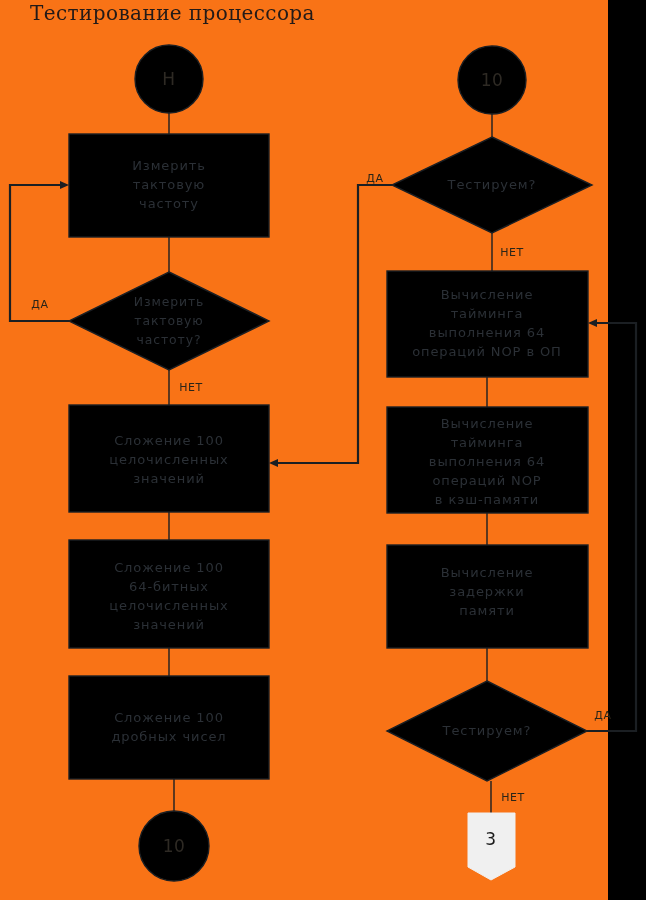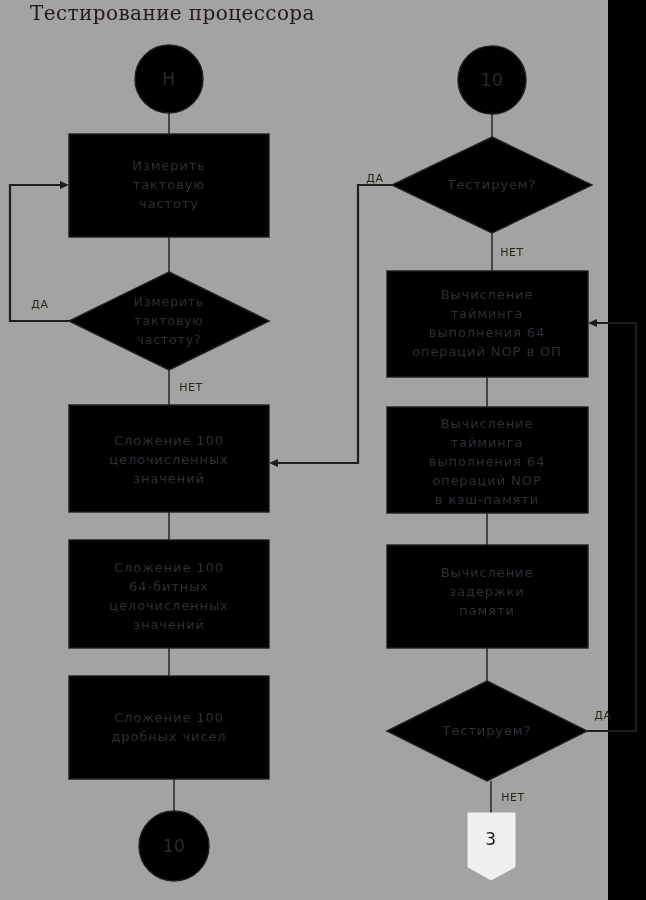--- a/index.html
+++ b/index.html
@@ -1,18 +1,18 @@
 <!DOCTYPE html>
 <html><head>
 <meta charset="utf-8">
 <style>
   html,body{margin:0;padding:0;background:#000;}
   body{width:646px;height:900px;overflow:hidden;
        font-family:"DejaVu Sans","Liberation Sans",sans-serif;}
-  #stage{position:relative;width:608px;height:900px;background:#a3a3a3;}
+  #stage{position:relative;width:608px;height:900px;background:#f97316;}
   svg#flow{position:absolute;left:0;top:0;width:646px;height:900px;display:block;}
 
   
   .shape{fill:#000000;stroke:#1b1f23;stroke-width:1.4;}
   .conn{fill:#f0f0f0;stroke:#f0f0f0;stroke-width:1;}
   .edge{fill:none;stroke:#1b1f23;stroke-width:2.2;stroke-linecap:butt;stroke-linejoin:miter;}
   .edge-thin{fill:none;stroke:#1b1f23;stroke-width:1.4;}
   .arrowhead{fill:#1b1f23;stroke:none;}
 
   

